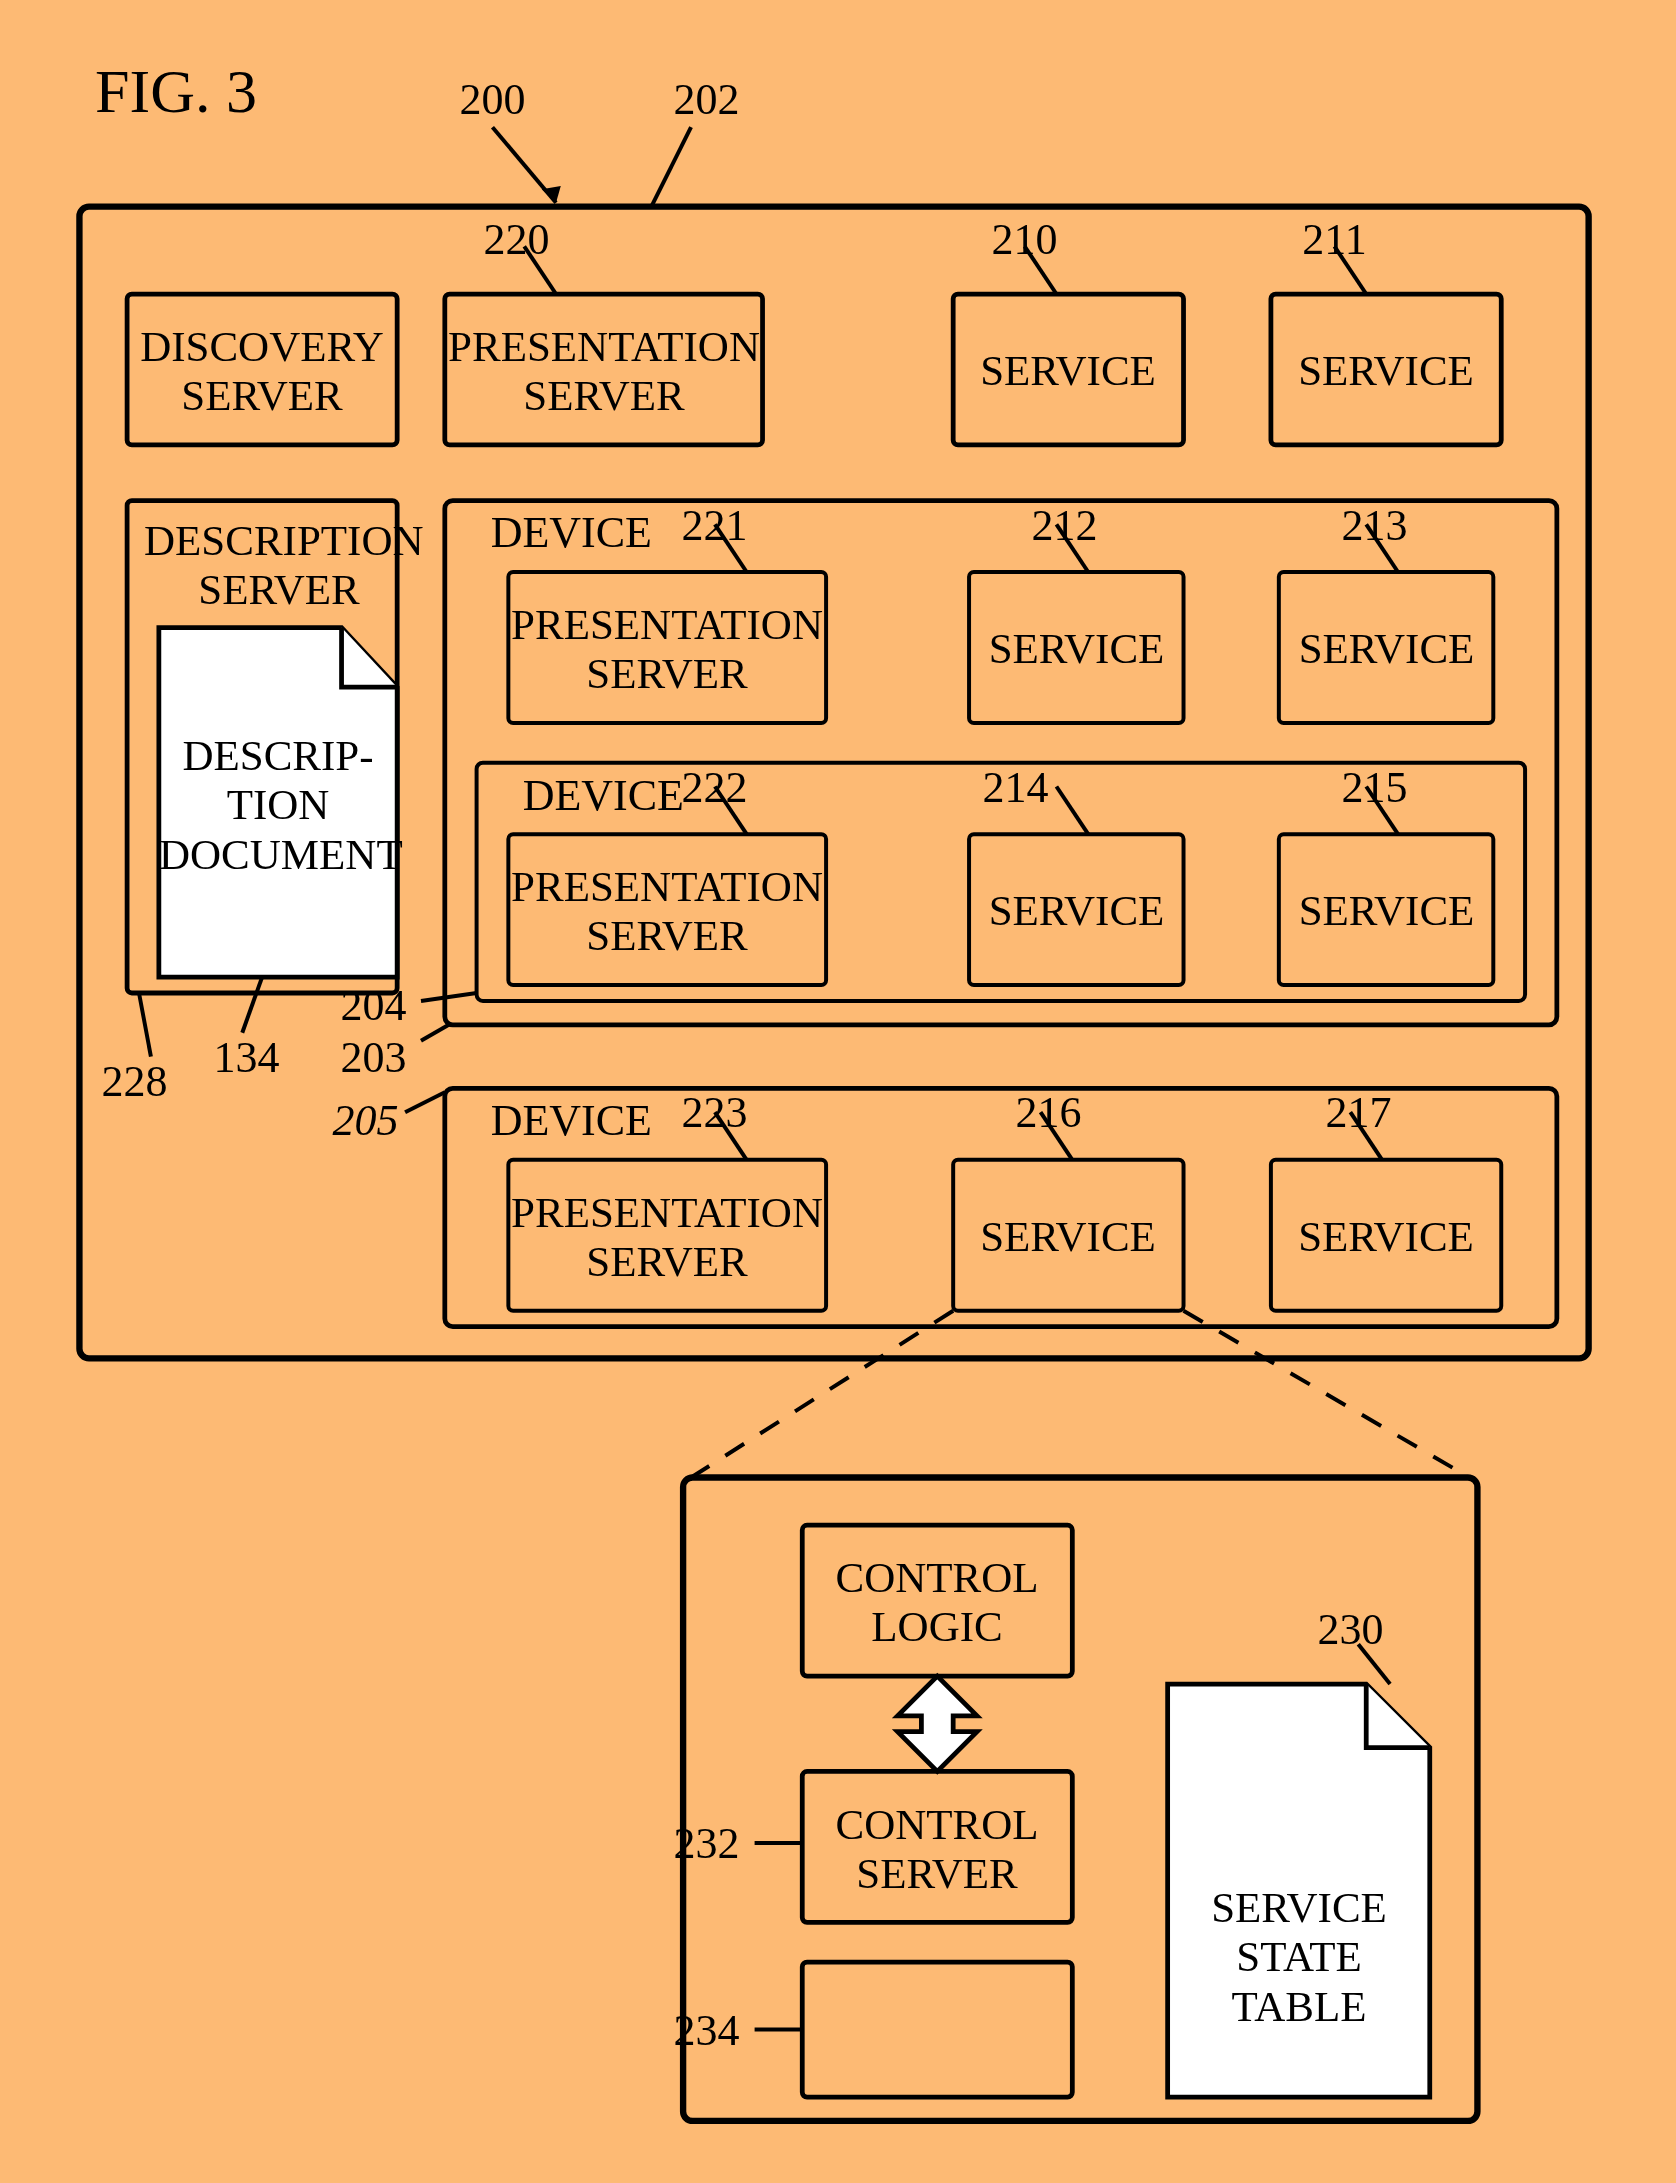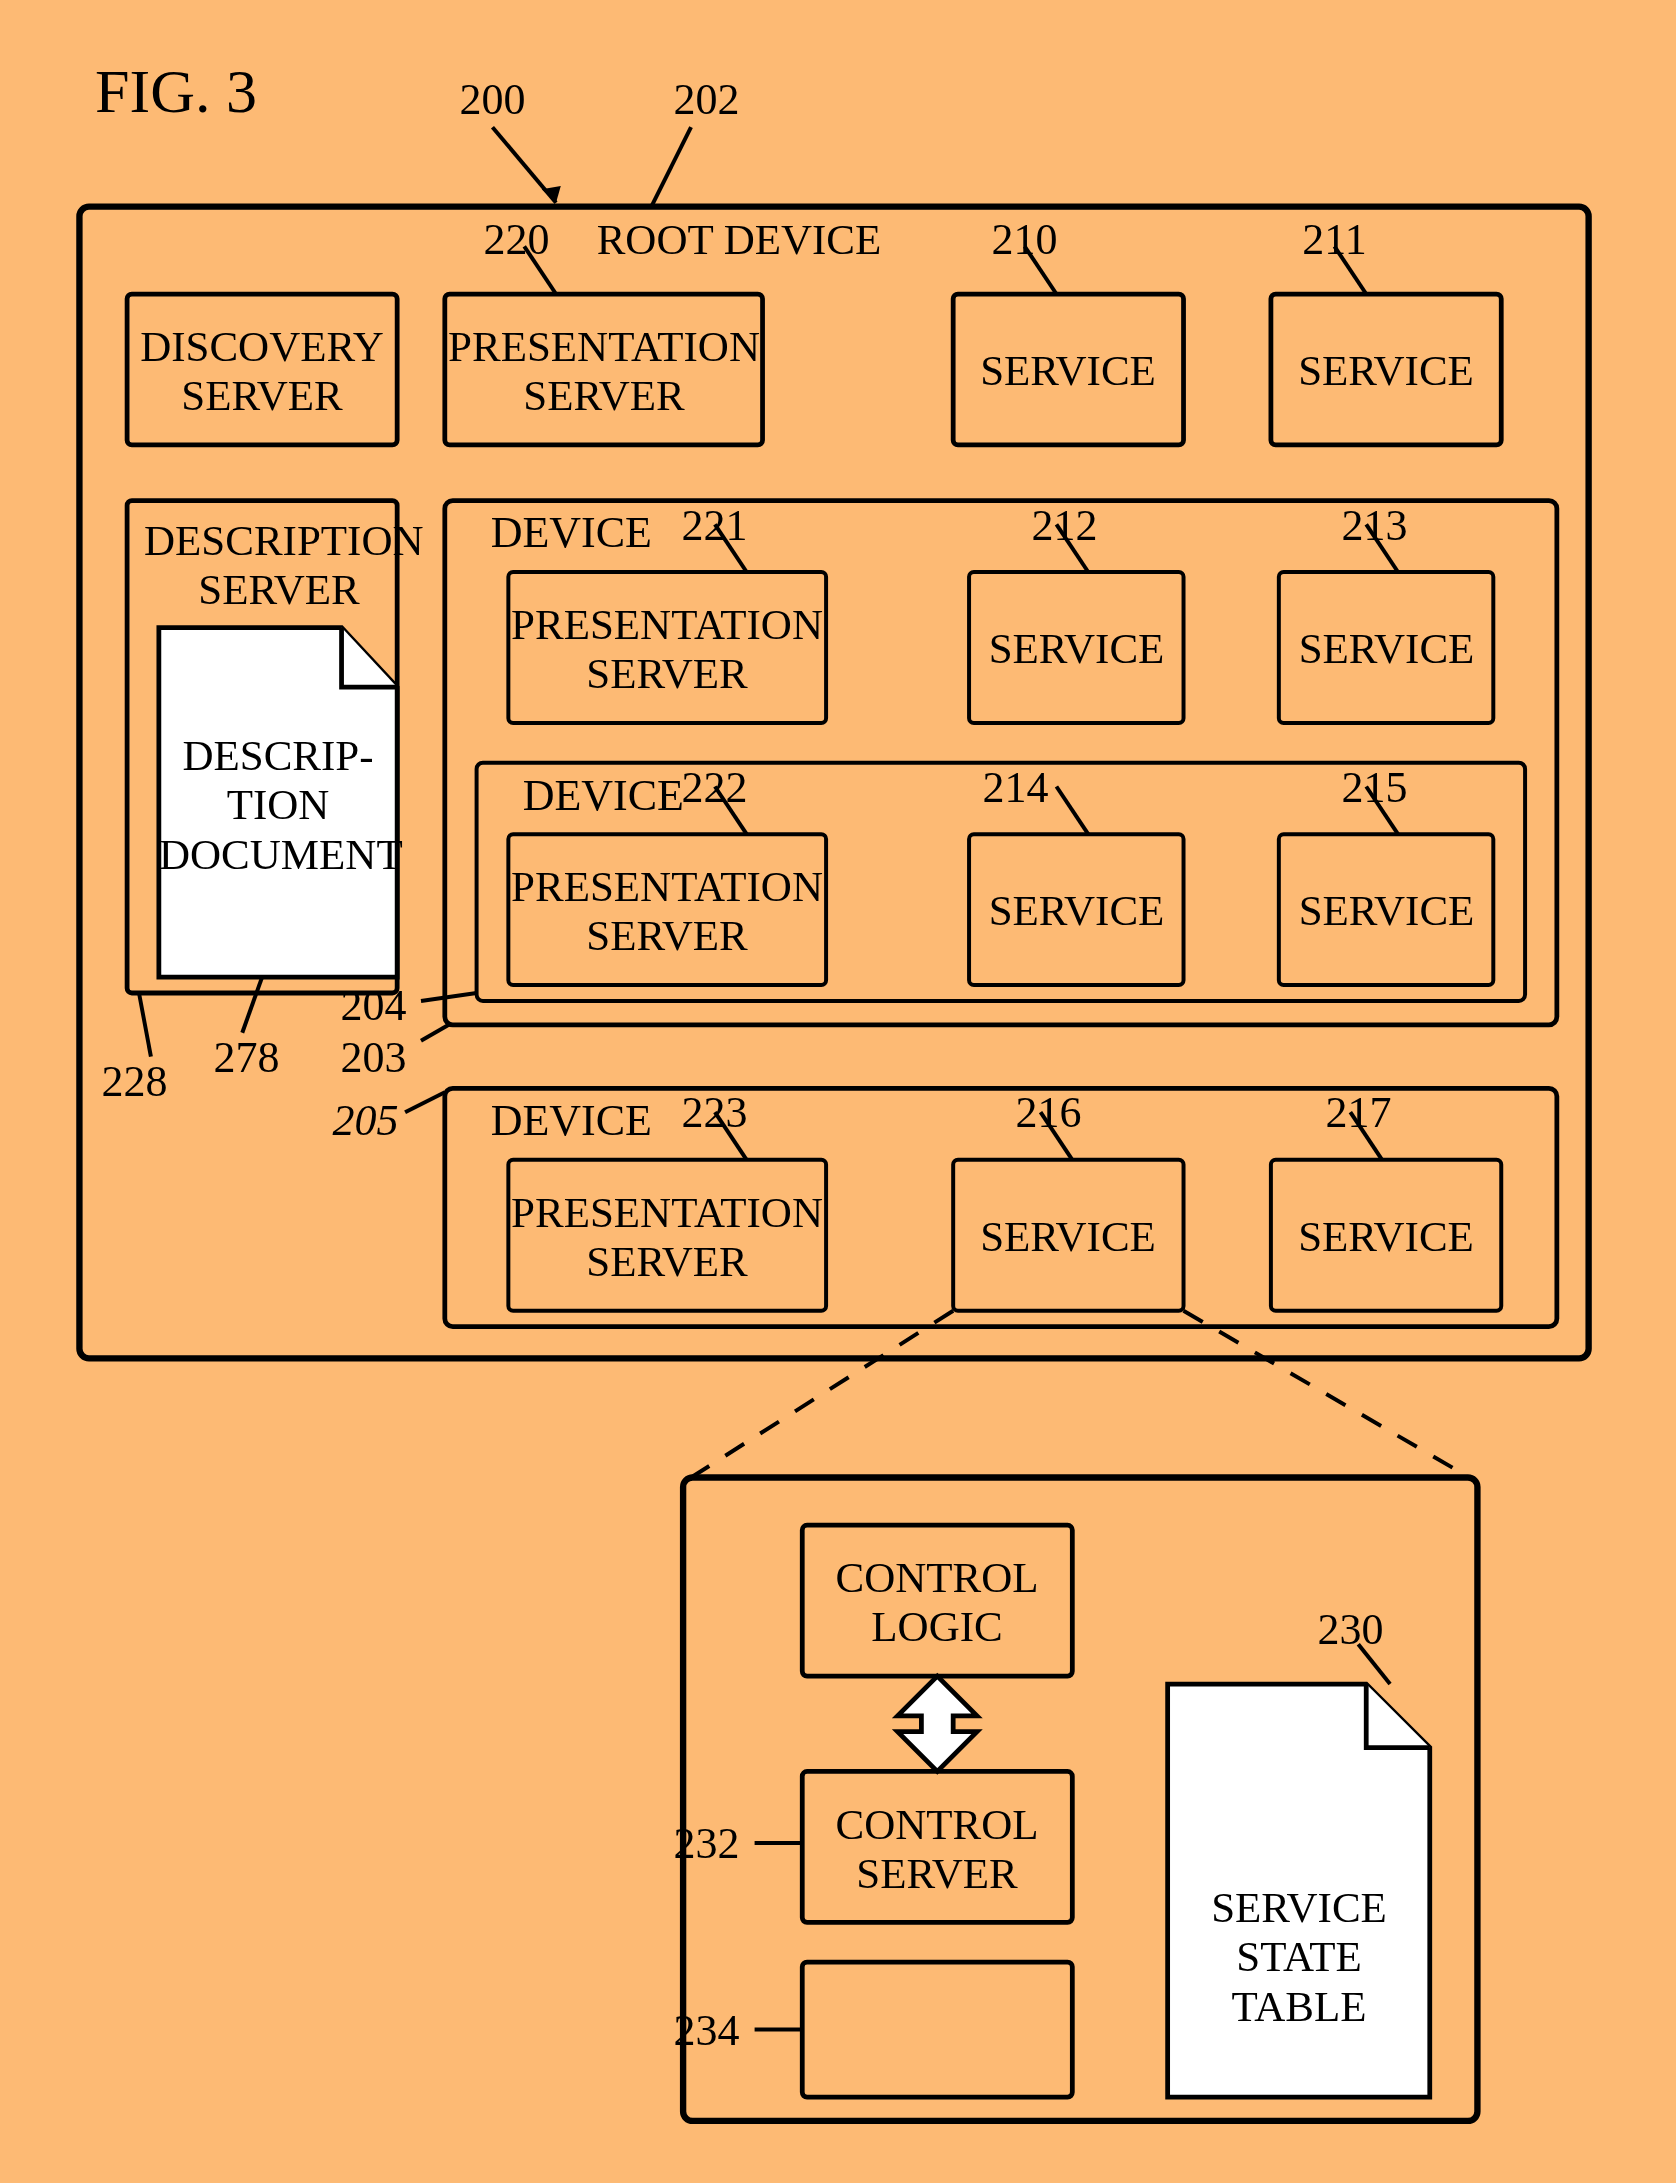--- a/index.html
+++ b/index.html
@@ -141,21 +141,20 @@
     <path class="lead" d="M305 1300 L330 1230"></path>
     <path class="lead" d="M190 1330 L175 1250"></path>
 
     <path class="lead" d="M1710 2070 L1750 2120"></path>
 
     <path class="lead" d="M950 2320 L1010 2320"></path>
 
     <path class="lead" d="M950 2555 L1010 2555"></path>
   </svg>
 
-  <div class="txt box-label" style="left:572px; top:215px; width:334px;">ROOT DEVICE</div>
 
   <div class="txt box-label" style="left:127px; top:322px; width:270px;">DISCOVERY
 SERVER</div>
   <div class="txt box-label" style="left:445px; top:322px; width:318px;">PRESENTATION
 SERVER</div>
   <div class="txt box-label" style="left:953px; top:346px; width:230px;">SERVICE</div>
   <div class="txt box-label" style="left:1271px; top:346px; width:230px;">SERVICE</div>
 
   <div class="txt box-label" style="left:144px; top:516px; width:270px;">DESCRIPTION
 SERVER</div>
@@ -208,21 +207,21 @@
   <div class="txt ref-label" style="left:1327px; top:763px; width:95px;">215</div>
 
   <div class="txt ref-label" style="left:667px; top:1088px; width:95px;">223</div>
   <div class="txt ref-label" style="left:1001px; top:1088px; width:95px;">216</div>
   <div class="txt ref-label" style="left:1311px; top:1088px; width:95px;">217</div>
 
   <div class="txt ref-label" style="left:326px; top:981px; width:95px;">204</div>
   <div class="txt ref-label" style="left:326px; top:1033px; width:95px;">203</div>
   <div class="txt ref-label" style="left:318px; top:1096px; width:95px;font-style:italic;">205</div>
 
-  <div class="txt ref-label" style="left:199px; top:1033px; width:95px;">278</div>
+  <div class="txt ref-label" style="left:199px; top:1033px; width:95px;">134</div>
   <div class="txt ref-label" style="left:87px; top:1057px; width:95px;">228</div>
 
   <div class="txt ref-label" style="left:1303px; top:1605px; width:95px;">230</div>
   <div class="txt ref-label" style="left:659px; top:1819px; width:95px;">232</div>
   <div class="txt ref-label" style="left:659px; top:2006px; width:95px;">234</div>
 
 </div>
 
 
 </body></html>

